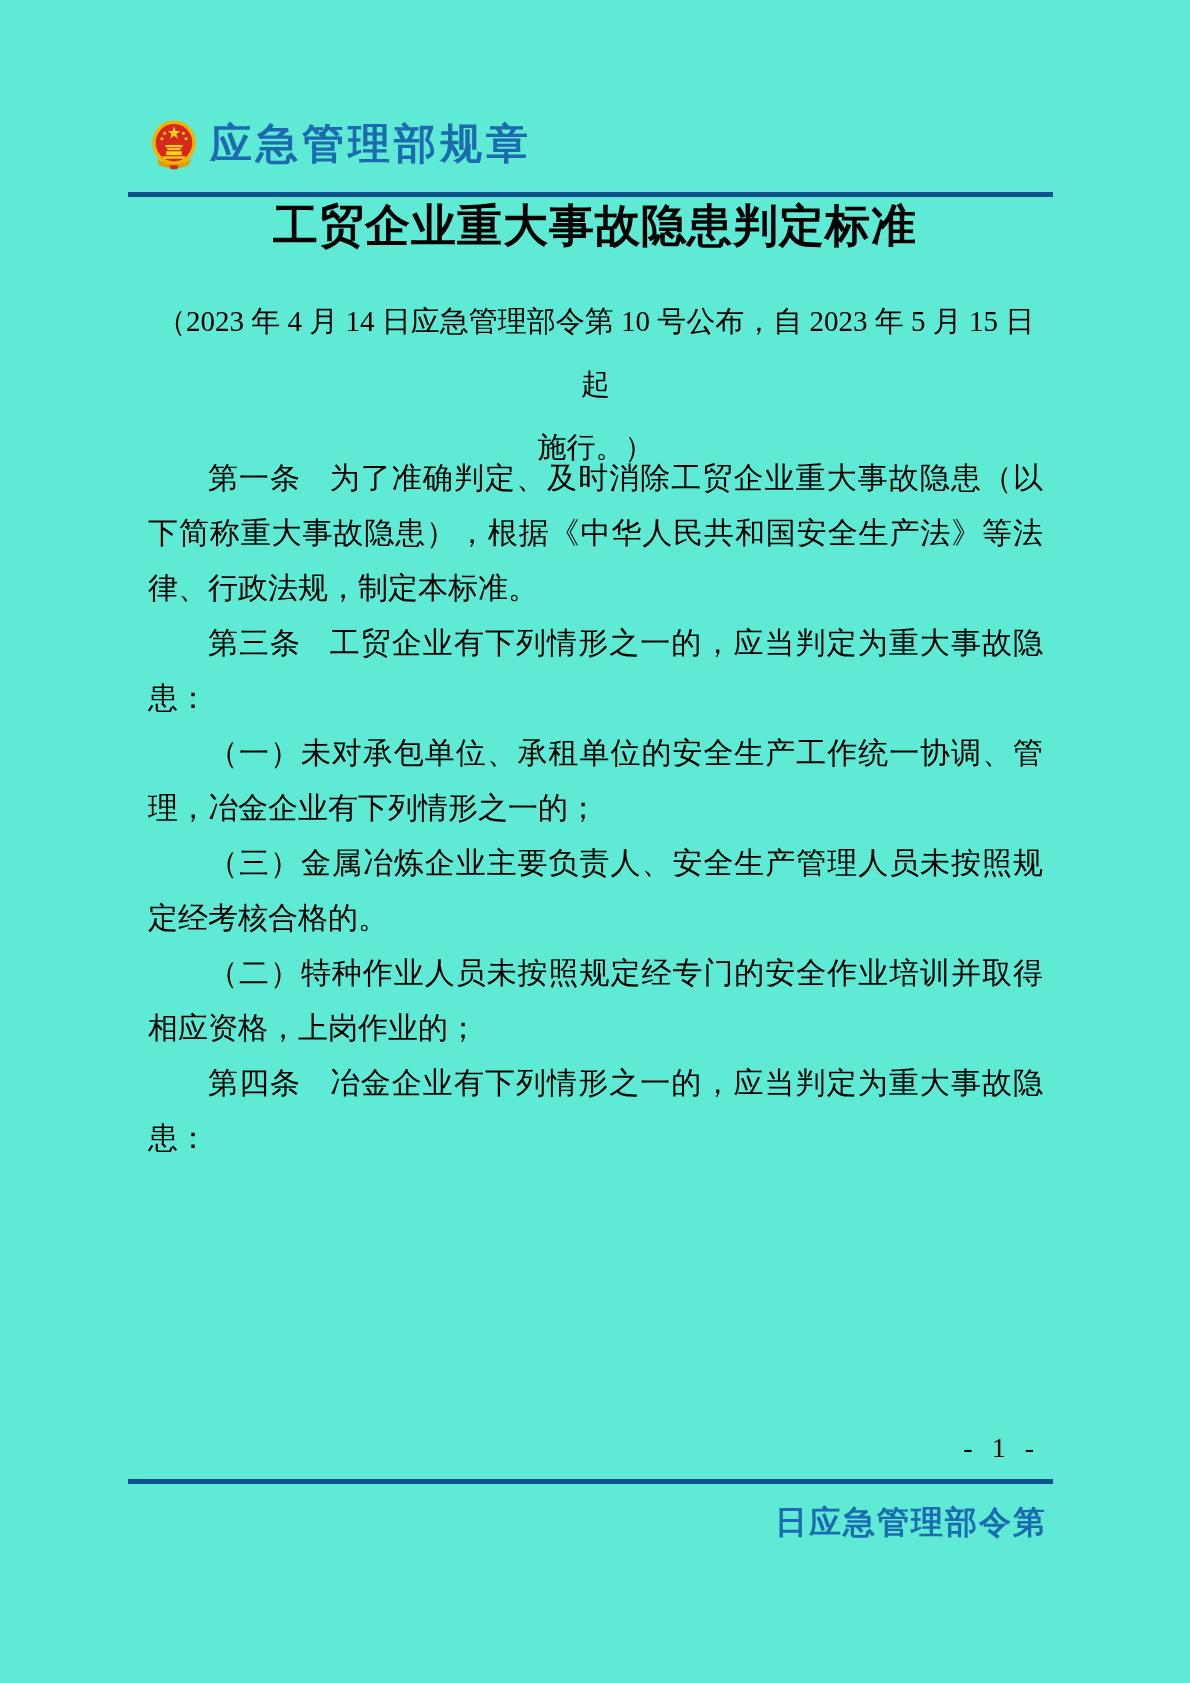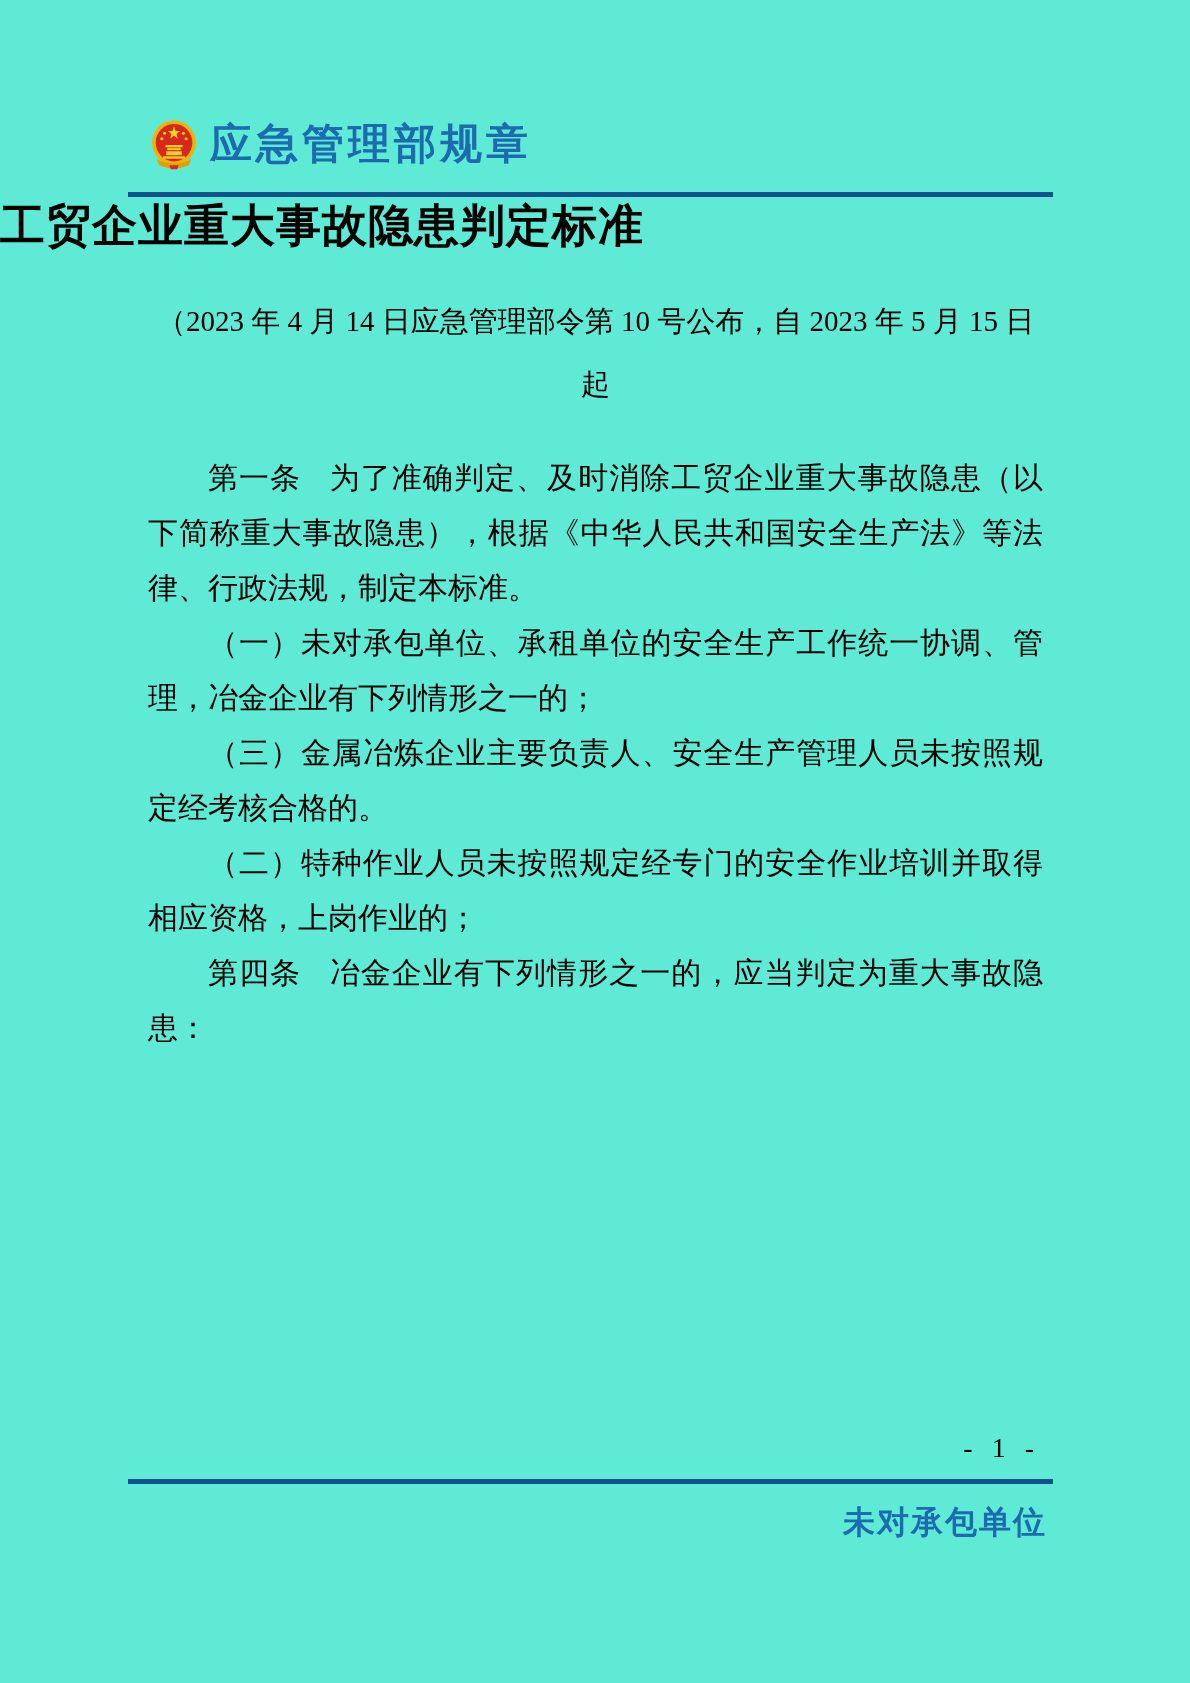--- a/index.html
+++ b/index.html
@@ -52,20 +52,21 @@
   }
   .rule-top { top: 192px; }
   .rule-bottom { top: 1479px; }
 
   
   .doc-title {
     position: absolute;
     left: 0;
     top: 198px;
     width: 1190px;
+    text-align: center;
     font-size: 45px;
     line-height: 56px;
     font-weight: bold;
     letter-spacing: 1px;
     white-space: nowrap;
   }
   .promulgation {
     position: absolute;
     left: 148px;
     top: 290px;
@@ -145,27 +146,29 @@
     </svg>
     <div class="agency-label">应急管理部规章</div>
   </div>
 
   <div class="rule rule-top"></div>
 
   <div class="doc-title">工贸企业重大事故隐患判定标准</div>
 
   <div class="promulgation">
     <span class="line">（2023 年 4 月 14 日应急管理部令第 10 号公布，自 2023 年 5 月 15 日起</span>
+    <span class="line">施行。）</span>
   </div>
 
   <div class="doc-body">
     <p><span class="article-label">第一条</span><span>为了准确判定、及时消除工贸企业重大事故隐患（以下简称重大事故隐患），根据《中华人民共和国安全生产法》等法律、行政法规，制定本标准。</span></p>
+    <p><span class="article-label">第三条</span><span>工贸企业有下列情形之一的，应当判定为重大事故隐患：</span></p>
     <p><span class="article-label"></span><span>（一）未对承包单位、承租单位的安全生产工作统一协调、管理，冶金企业有下列情形之一的；</span></p>
     <p><span class="article-label"></span><span>（三）金属冶炼企业主要负责人、安全生产管理人员未按照规定经考核合格的。</span></p>
     <p><span class="article-label"></span><span>（二）特种作业人员未按照规定经专门的安全作业培训并取得相应资格，上岗作业的；</span></p>
     <p><span class="article-label">第四条</span><span>冶金企业有下列情形之一的，应当判定为重大事故隐患：</span></p>
   </div>
 
   <div class="page-number">- 1 -</div>
   <div class="rule rule-bottom"></div>
-  <div class="publisher">未对承包单位</div>
+  <div class="publisher">日应急管理部令第</div>
 
 </div>
 
 </body></html>

